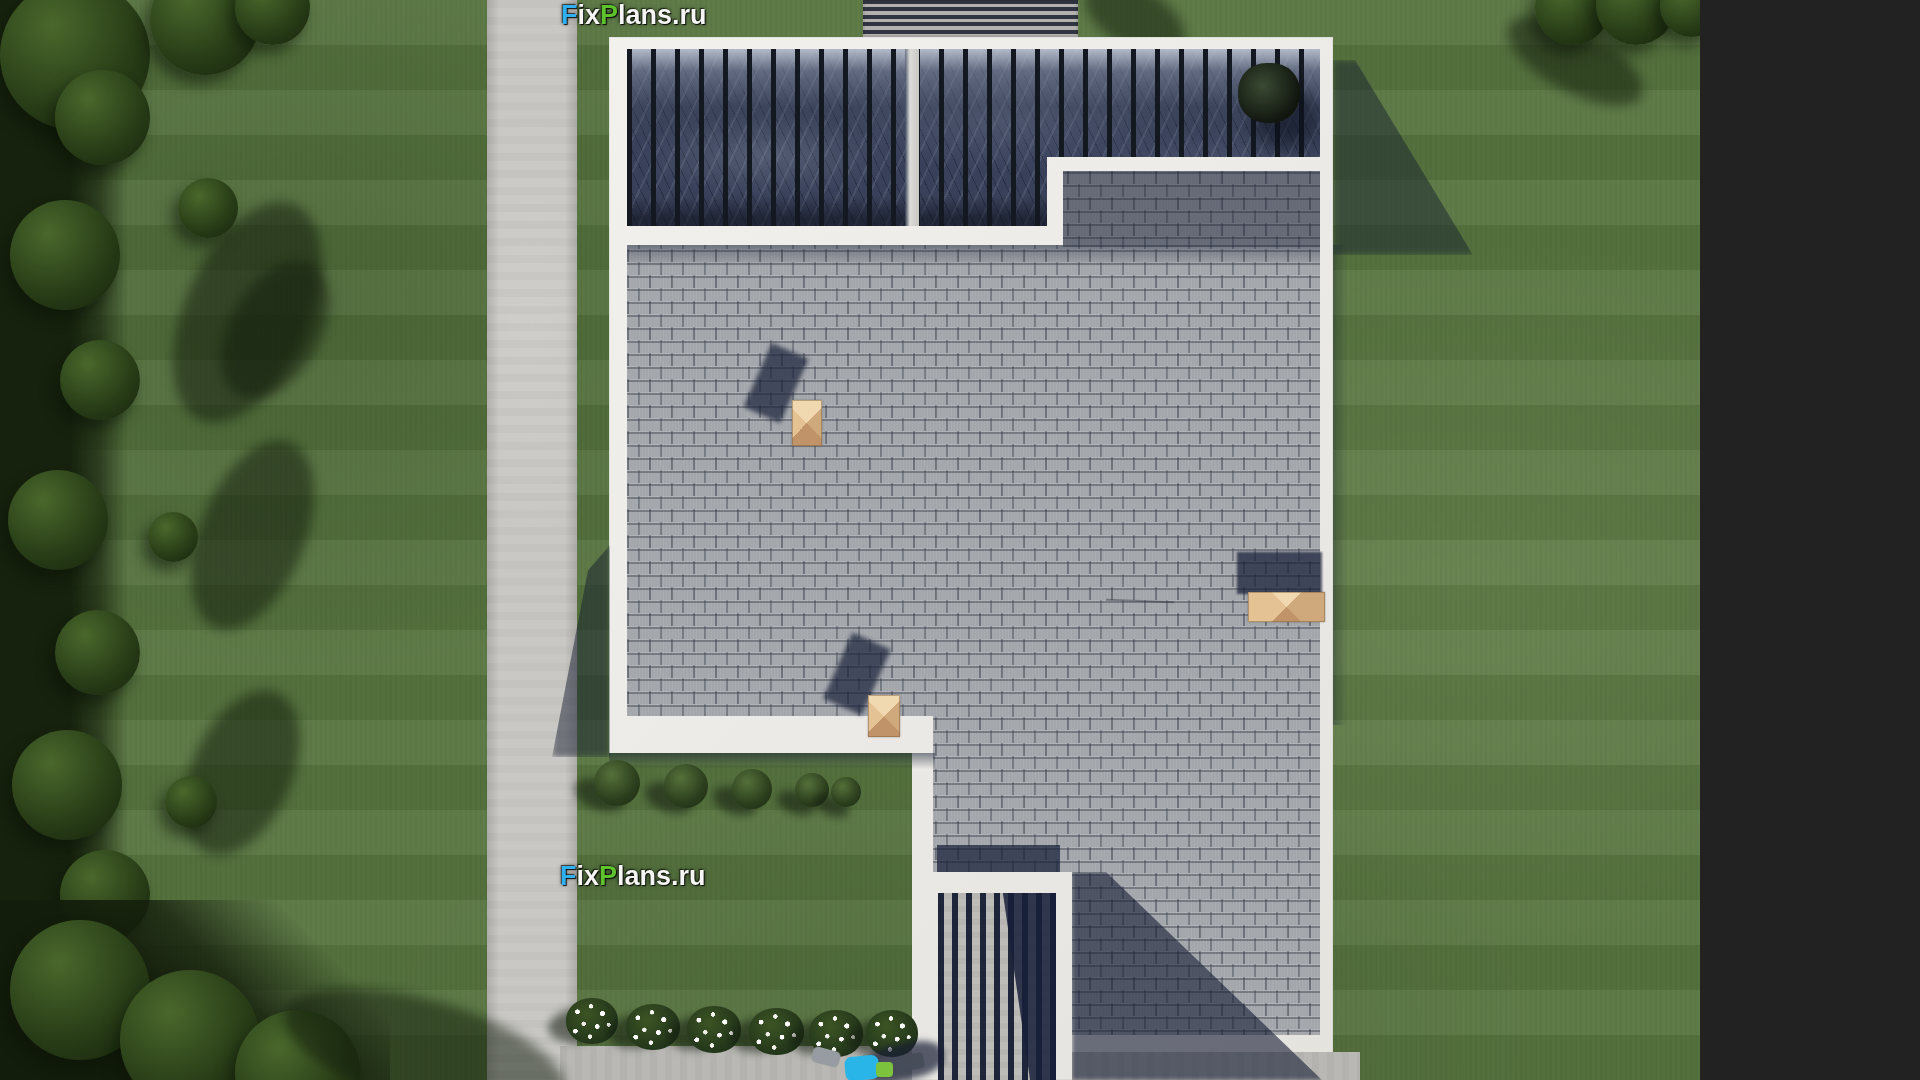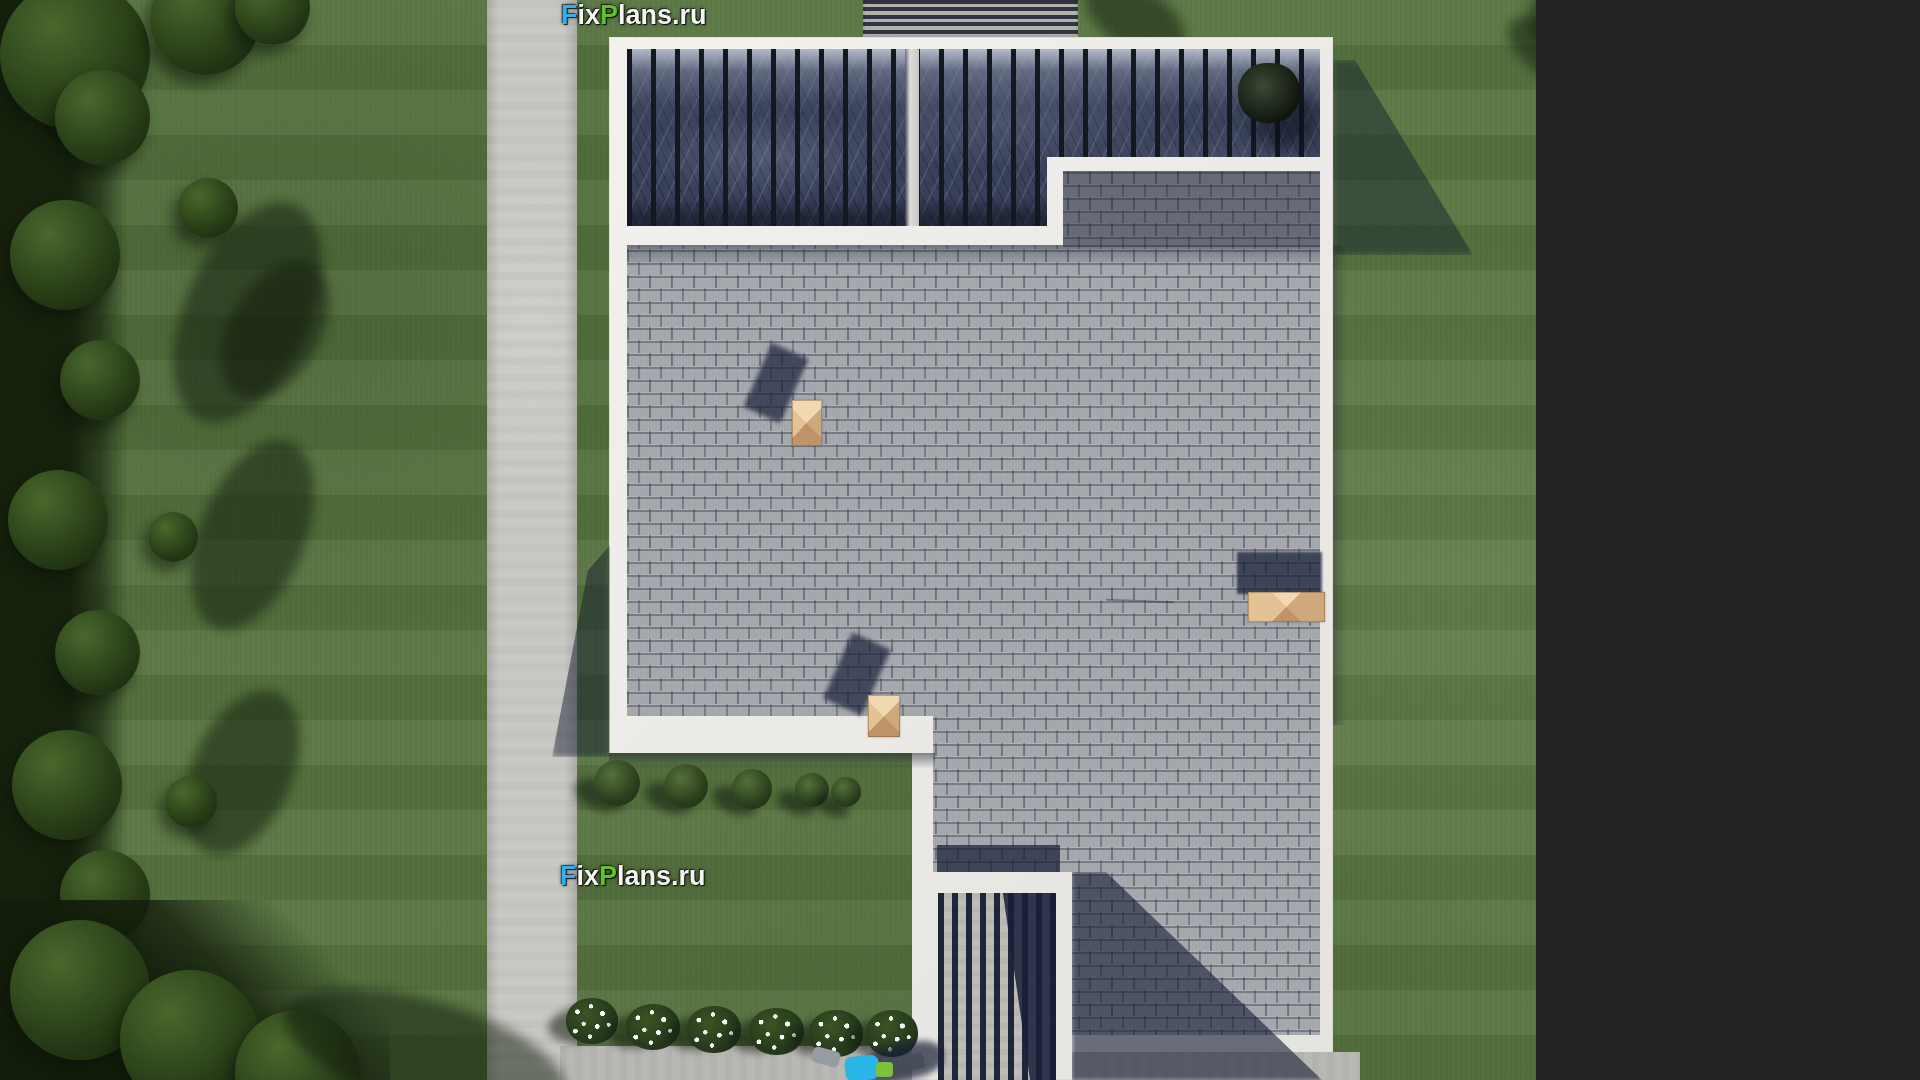--- a/index.html
+++ b/index.html
@@ -1,16 +1,16 @@
 <!DOCTYPE html>
 <html style="--grass: #587540; --trees_dark: #16220d; --path: #c9c8c4; --parapet_white: #ebeae6; --roof_shingle: #a3a6ab; --pergola_floor: #39415a; --pergola_slat: #141821; --stair_floor: #bdbcb8; --chimney_tan: #ddb88c; --shadow_navy: #181f38; --flower_white: #ffffff; --toy_cyan: #2ab5e8; --toy_green: #7cc23c; --brand_blue: #2fb0f0; --brand_green: #5ec22d;"><head>
 <meta charset="utf-8">
 <style>
   html,body{margin:0;padding:0;background:#222;}
-  .stage{position:relative;width:1536px;height:1080px;overflow:hidden;
+  .stage{position:relative;width:1700px;height:1080px;overflow:hidden;
     font-family:"Liberation Sans",sans-serif;
     background:var(--grass,#587540);}
   .abs{position:absolute;}
   
   .grass-tex{left:0;top:0;width:1920px;height:1080px;
     background-image:
       repeating-linear-gradient(180deg, rgba(255,255,255,.045) 0 45px, rgba(10,20,5,.05) 45px 90px),
       repeating-linear-gradient(90deg, rgba(0,0,0,.03) 0 2px, transparent 2px 5px),
       radial-gradient(900px 520px at 76% 55%, rgba(255,255,215,.07), transparent 70%),
       radial-gradient(760px 540px at 16% 28%, rgba(0,12,0,.12), transparent 70%),

